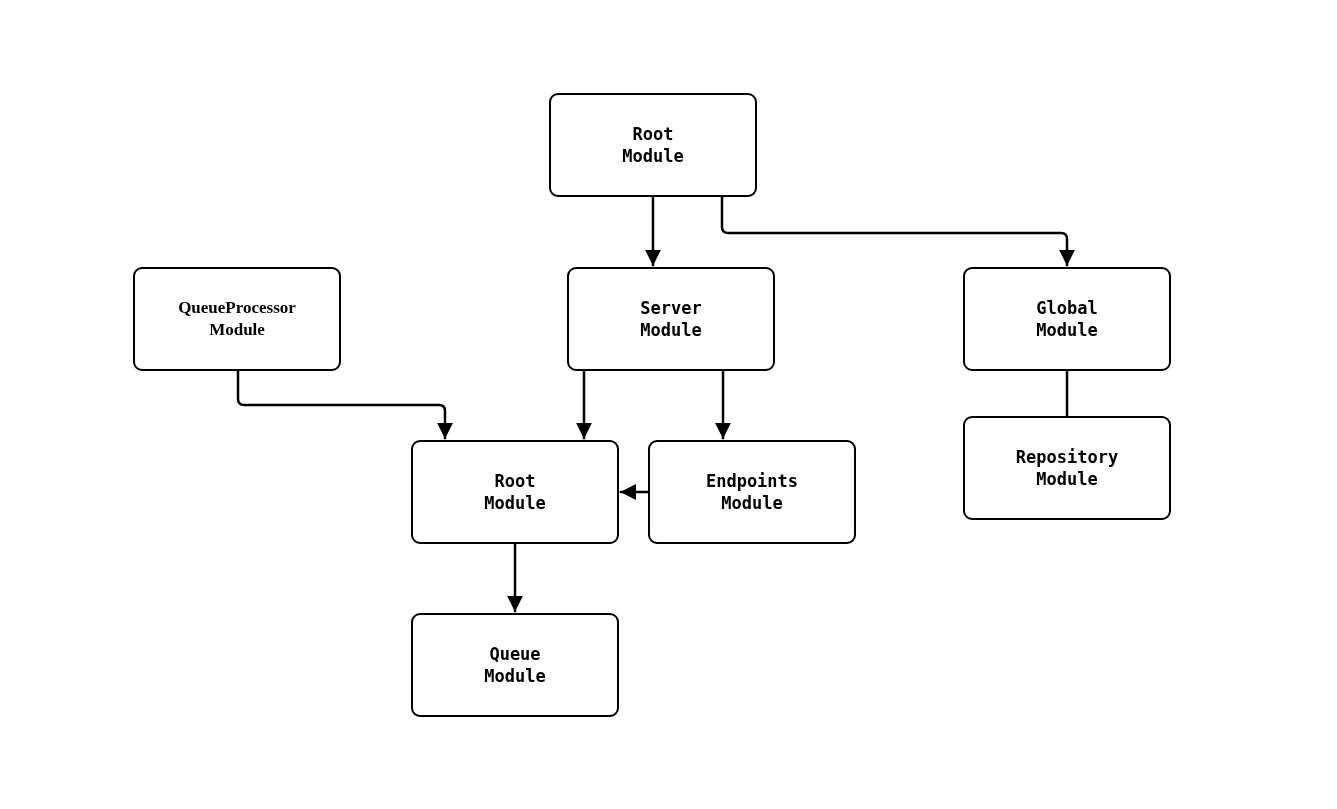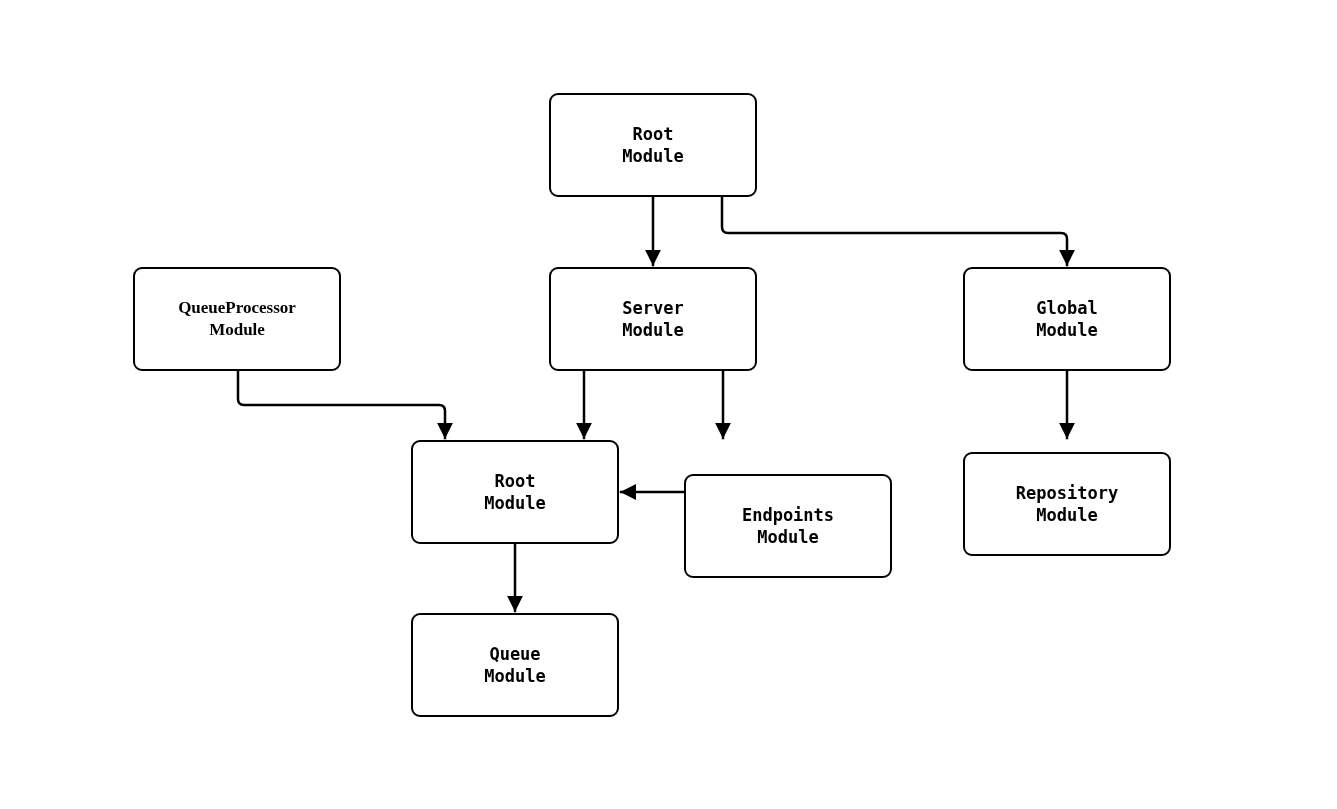--- a/index.html
+++ b/index.html
@@ -80,41 +80,41 @@
   <div class="node" style="left:549px; top:93px;">
     <span>Root</span>
     <span>Module</span>
   </div>
 
   <div class="node" style="left:133px; top:267px;font-family:Liberation Serif, serif;">
     <span>QueueProcessor</span>
     <span>Module</span>
   </div>
 
-  <div class="node" style="left:549px; top:267px;">
+  <div class="node" style="left:567px; top:267px;">
     <span>Server</span>
     <span>Module</span>
   </div>
 
   <div class="node" style="left:963px; top:267px;text-align:center;">
     <span>Global</span>
     <span>Module</span>
   </div>
 
   <div class="node" style="left:411px; top:440px;">
     <span>Root</span>
     <span>Module</span>
   </div>
 
-  <div class="node" style="left:684px; top:440px;margin-top:34px;">
+  <div class="node" style="left:648px; top:440px;">
     <span>Endpoints</span>
     <span>Module</span>
   </div>
 
-  <div class="node" style="left:963px; top:452px;">
+  <div class="node" style="left:963px; top:416px;">
     <span>Repository</span>
     <span>Module</span>
   </div>
 
   <div class="node" style="left:411px; top:613px;">
     <span>Queue</span>
     <span>Module</span>
   </div>
 
 </div>

